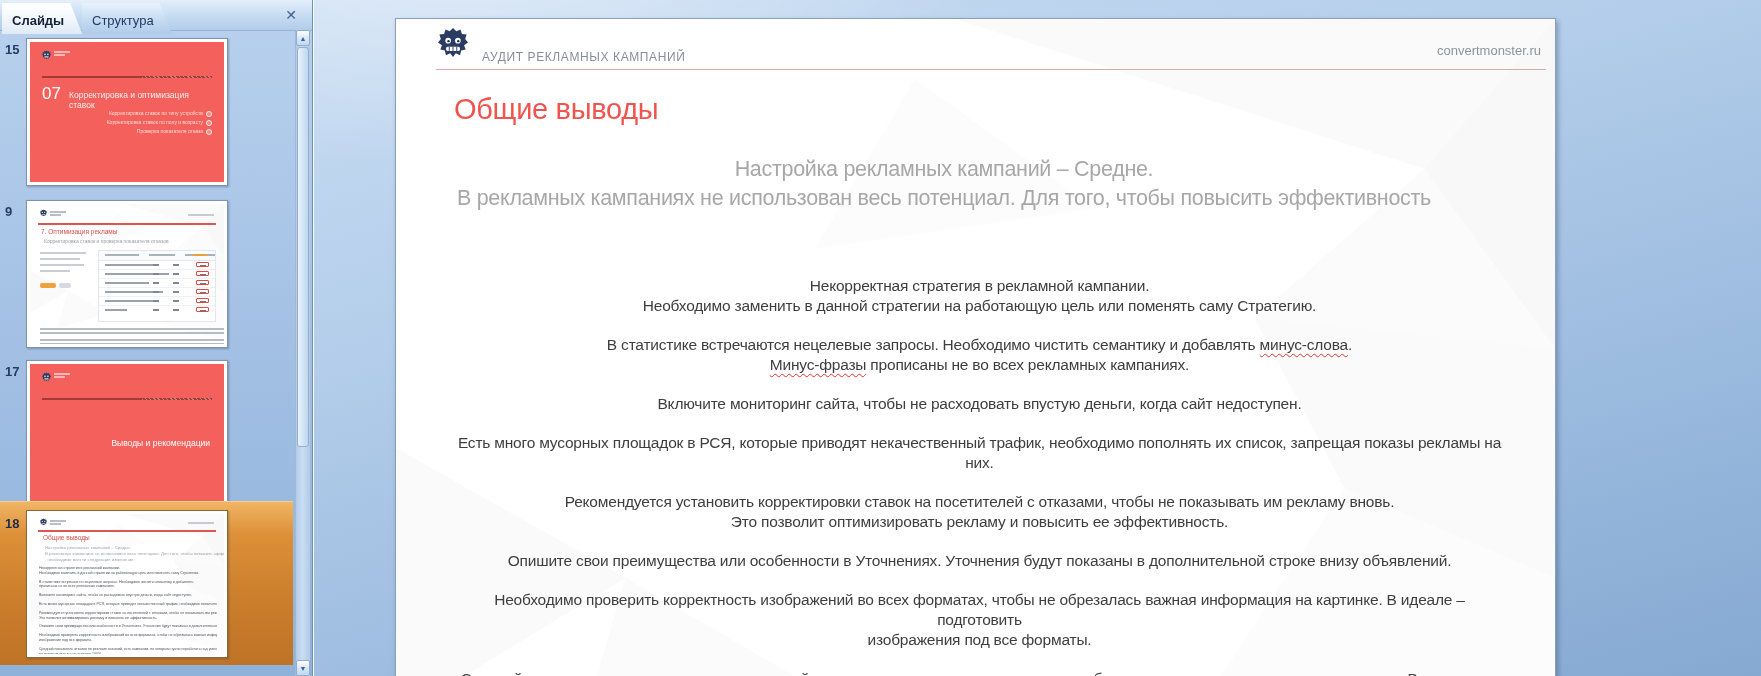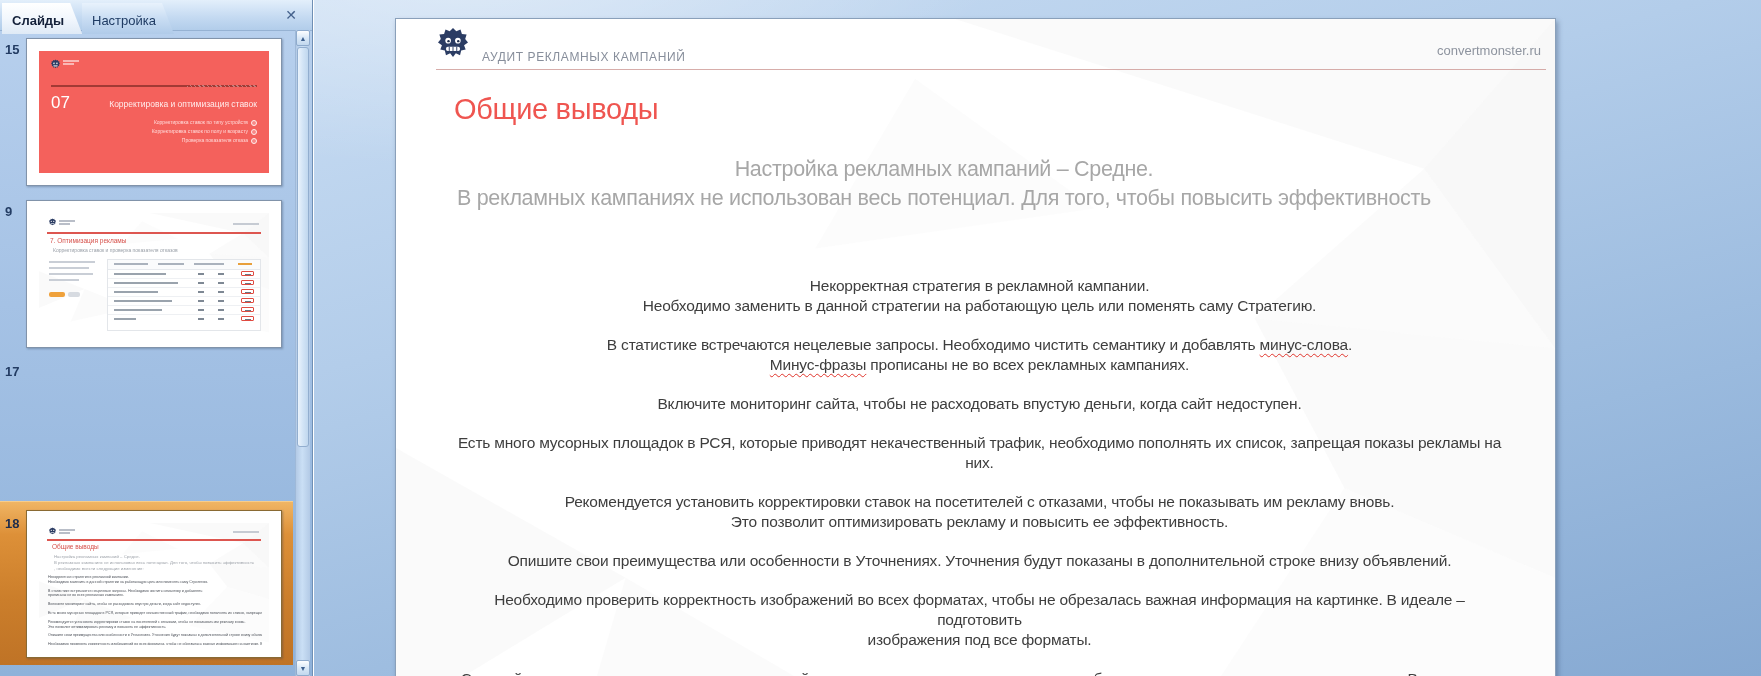--- a/index.html
+++ b/index.html
@@ -31,23 +31,23 @@
        font-size:7px;color:#3f618f;border:1px solid #8fabcd;border-radius:2px;box-sizing:border-box;
        background:linear-gradient(180deg,#fdfeff,#d9e8f7 50%,#c2d8ee);}
   .pscroll .up{top:0;}
   .pscroll .down{bottom:0;}
   .pscroll .sthumb{position:absolute;left:1px;top:17px;width:12px;height:400px;
        border:1px solid #92aecf;border-radius:3px;box-sizing:border-box;
        background:linear-gradient(90deg,#eaf3fc,#d2e4f6 50%,#c0d7ee);}
 
   
   .slide-num{position:absolute;left:5px;font-size:13px;font-weight:bold;color:#233c63;}
-  .thumb{position:absolute;left:26px;width:256px;height:148px;background:#fff;
+  .thumb{position:absolute;left:26px;width:202px;height:148px;background:#fff;
          border:1px solid #8193aa;box-shadow:1px 1px 2px rgba(40,60,90,.35);
-         padding:12px;box-sizing:border-box;}
+         padding:3px;box-sizing:border-box;}
   .thumb-inner{position:relative;width:100%;height:100%;overflow:hidden;}
   .red-bg{background:#f4615c;}
   .white-bg{background:#ffffff;}
 
   .mini-logo{position:absolute;left:12px;top:8px;width:9px;height:10px;}
   .mini-logo-bars{position:absolute;left:24px;top:9px;}
   .mini-logo-bars i{display:block;height:1.5px;background:rgba(255,255,255,.55);margin-bottom:1.5px;}
   .mini-logo-bars i:nth-child(1){width:16px;} .mini-logo-bars i:nth-child(2){width:11px;}
   .white-bg .mini-logo-bars i{background:#b9bec8;}
   .mini-divider{position:absolute;left:12px;right:12px;top:34px;height:2px;background:#a23a35;}
@@ -153,21 +153,21 @@
     </g>
   </defs>
 </svg>
 
 <div class="stage">
 
   <div class="pane">
 
     <div class="tabbar">
       <div class="tab active">Слайды</div>
-      <div class="tab inactive">Настройка</div>
+      <div class="tab inactive">Структура</div>
       <div class="close-btn">
         <span>✕</span>
       </div>
     </div>
 
     <div class="slide-num" style="top:42px">15</div>
     <div class="thumb" style="top:38px">
       <div class="thumb-inner red-bg">
         <svg class="mini-logo" viewBox="0 0 32 32">
             <use href="#monster-shape"></use>
@@ -272,20 +272,33 @@
           <i style="width:225px"></i>
             <i style="width:212px"></i>
           <div class="gap"></div>
           <i style="width:228px"></i>
             <i style="width:220px"></i>
         </div>
       </div>
     </div>
 
     <div class="slide-num" style="top:364px">17</div>
+    <div class="thumb" style="top:360px">
+      <div class="thumb-inner red-bg">
+        <svg class="mini-logo" viewBox="0 0 32 32">
+            <use href="#monster-shape"></use>
+          </svg>
+        <span class="mini-logo-bars">
+            <i></i>
+            <i></i>
+          </span>
+        <div class="mini-divider"></div>
+        <div class="mini-title-17">Выводы и рекомендации</div>
+      </div>
+    </div>
 
     <div class="sel-row">
       <div class="slide-num" style="top:14px;color:#1d2c4c">18</div>
       <div class="thumb">
         <div class="thumb-inner white-bg">
           <svg class="texture" viewBox="0 0 1161 900" preserveAspectRatio="none">
               <use href="#poly-texture"></use>
             </svg>
           <svg class="mini-logo" style="left:10px;top:4px;width:7px;height:8px" viewBox="0 0 32 32">
               <use href="#monster-shape"></use>

